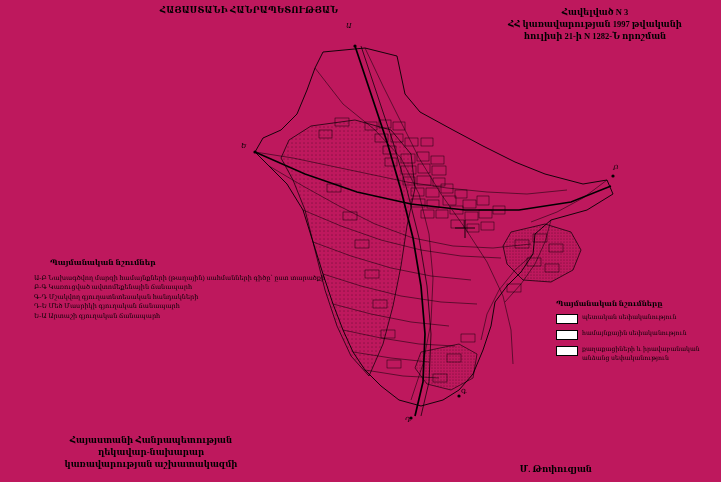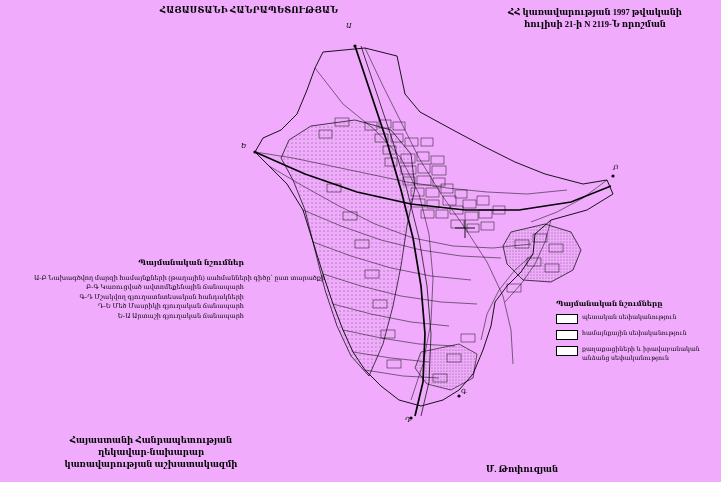--- a/index.html
+++ b/index.html
@@ -4,21 +4,21 @@
 <style>
   html, body {
     margin: 0;
     padding: 0;
     background: #ffffff;
   }
   #page {
     position: relative;
     width: 721px;
     height: 482px;
-    background: #f0abfc;
+    background: #be185d;
     overflow: hidden;
     font-family: "Liberation Serif", "DejaVu Serif", serif;
     color: #000000;
   }
 
   
   .hdr-left {
     position: absolute;
     left: 34px;
     top: 4px;
@@ -50,34 +50,33 @@
     text-align: center;
     font-size: 8.5px;
     font-weight: bold;
     line-height: 12px;
   }
   .ftr-right {
     position: absolute;
     left: 452px;
     top: 464px;
     width: 140px;
-    text-align: center;
+    text-align: right;
     font-size: 8.5px;
     font-weight: bold;
   }
 
   
   .legend-left {
     position: absolute;
     left: 34px;
     top: 258px;
     width: 210px;
     font-size: 6.5px;
     line-height: 9.5px;
-    text-align: right;
   }
   .legend-left .lg-title {
     font-weight: bold;
     font-size: 7.5px;
     margin-bottom: 5px;
     padding-left: 16px;
   }
   .legend-left .lg-row {
     display: block;
     white-space: nowrap;
@@ -142,22 +141,23 @@
 </head>
 <body>
 
 <div id="page">
 
   <div class="hdr-left">
     <span class="hdr-line">ՀԱՅԱՍՏԱՆԻ ՀԱՆՐԱՊԵՏՈՒԹՅԱՆ</span>
   </div>
 
   <div class="hdr-right">
+    <span class="hdr-line">Հավելված N 3</span>
     <span class="hdr-line">ՀՀ կառավարության 1997 թվականի</span>
-    <span class="hdr-line">հուլիսի 21-ի N 2119-Ն որոշման</span>
+    <span class="hdr-line">հուլիսի 21-ի N 1282-Ն որոշման</span>
   </div>
 
   <div class="map-wrap">
     <svg width="420" height="400" viewBox="0 0 420 400" xmlns="http://www.w3.org/2000/svg">
       <defs>
         <pattern id="dots" width="4" height="4" patternUnits="userSpaceOnUse">
           <circle cx="1" cy="1" r="0.45" fill="#000"></circle>
         </pattern>
         <pattern id="dotsFine" width="3" height="3" patternUnits="userSpaceOnUse">
           <circle cx="1" cy="1" r="0.4" fill="#000"></circle>

